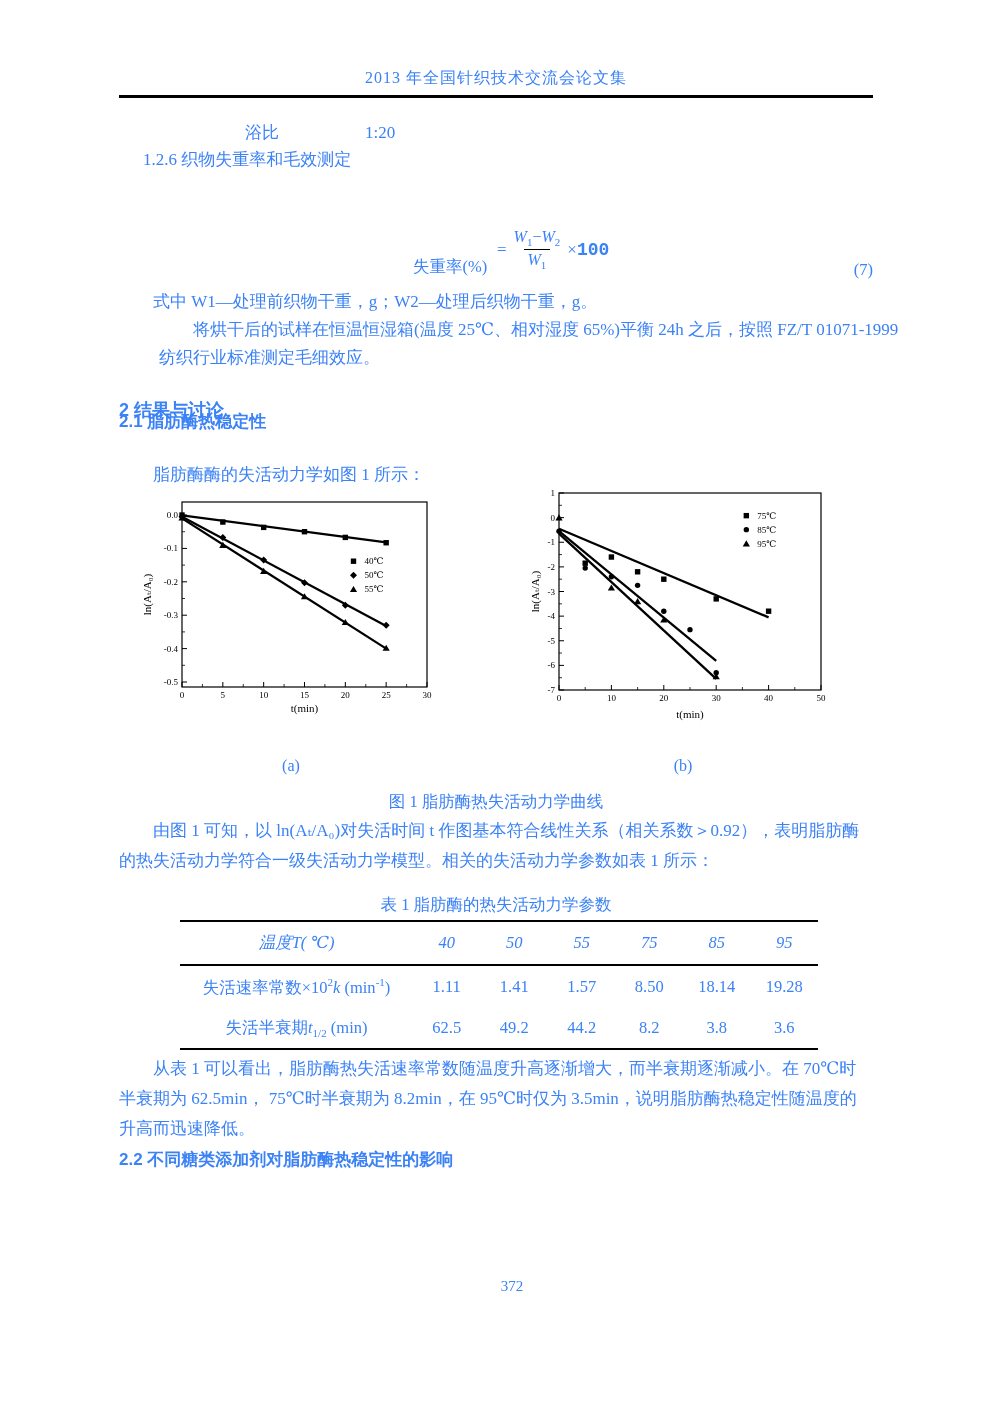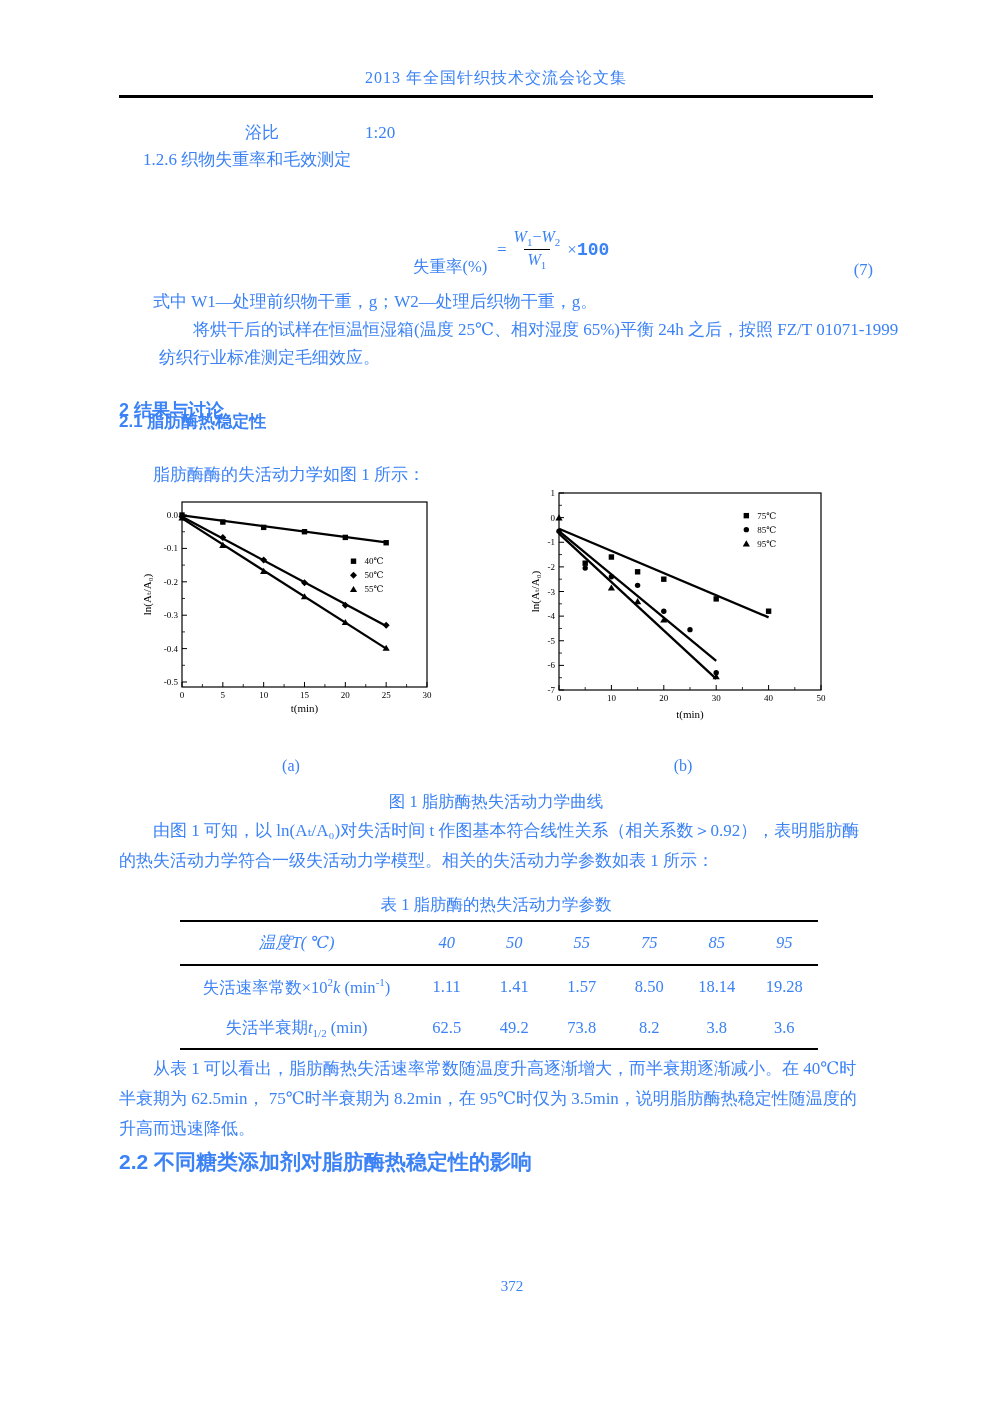--- a/index.html
+++ b/index.html
@@ -248,31 +248,31 @@
       <td>1.41</td>
       <td>1.57</td>
       <td>8.50</td>
       <td>18.14</td>
       <td>19.28</td>
     </tr>
     <tr class="r2">
       <td><span>失活半衰期</span><span class="it">t</span><sub>1/2</sub><span> (min)</span></td>
       <td>62.5</td>
       <td>49.2</td>
-      <td>73.8</td>
+      <td>44.2</td>
       <td>8.2</td>
       <td>3.8</td>
       <td>3.6</td>
     </tr>
   </tbody>
     </table>
 
   <div class="abs serif17" style="left:119px;top:1054px;width:754px;line-height:30px;">
-    <div class="ind">从表 1 可以看出，脂肪酶热失活速率常数随温度升高逐渐增大，而半衰期逐渐减小。在 40℃时</div>
+    <div class="ind">从表 1 可以看出，脂肪酶热失活速率常数随温度升高逐渐增大，而半衰期逐渐减小。在 70℃时</div>
     <div>半衰期为 62.5min， 75℃时半衰期为 8.2min，在 95℃时仅为 3.5min，说明脂肪酶热稳定性随温度的</div>
     <div>升高而迅速降低。</div>
   </div>
 
-  <div class="abs hsans" style="left:119px;top:1148px;font-size:21px;">2.2 不同糖类添加剂对脂肪酶热稳定性的影响</div>
+  <div class="abs hsans" style="left:119px;top:1148px;font-size:17px;">2.2 不同糖类添加剂对脂肪酶热稳定性的影响</div>
 
   <div class="abs center" style="top:1278px;font-size:15px;margin-left:16px;">372</div>
 
 </div>
 
 </body></html>

